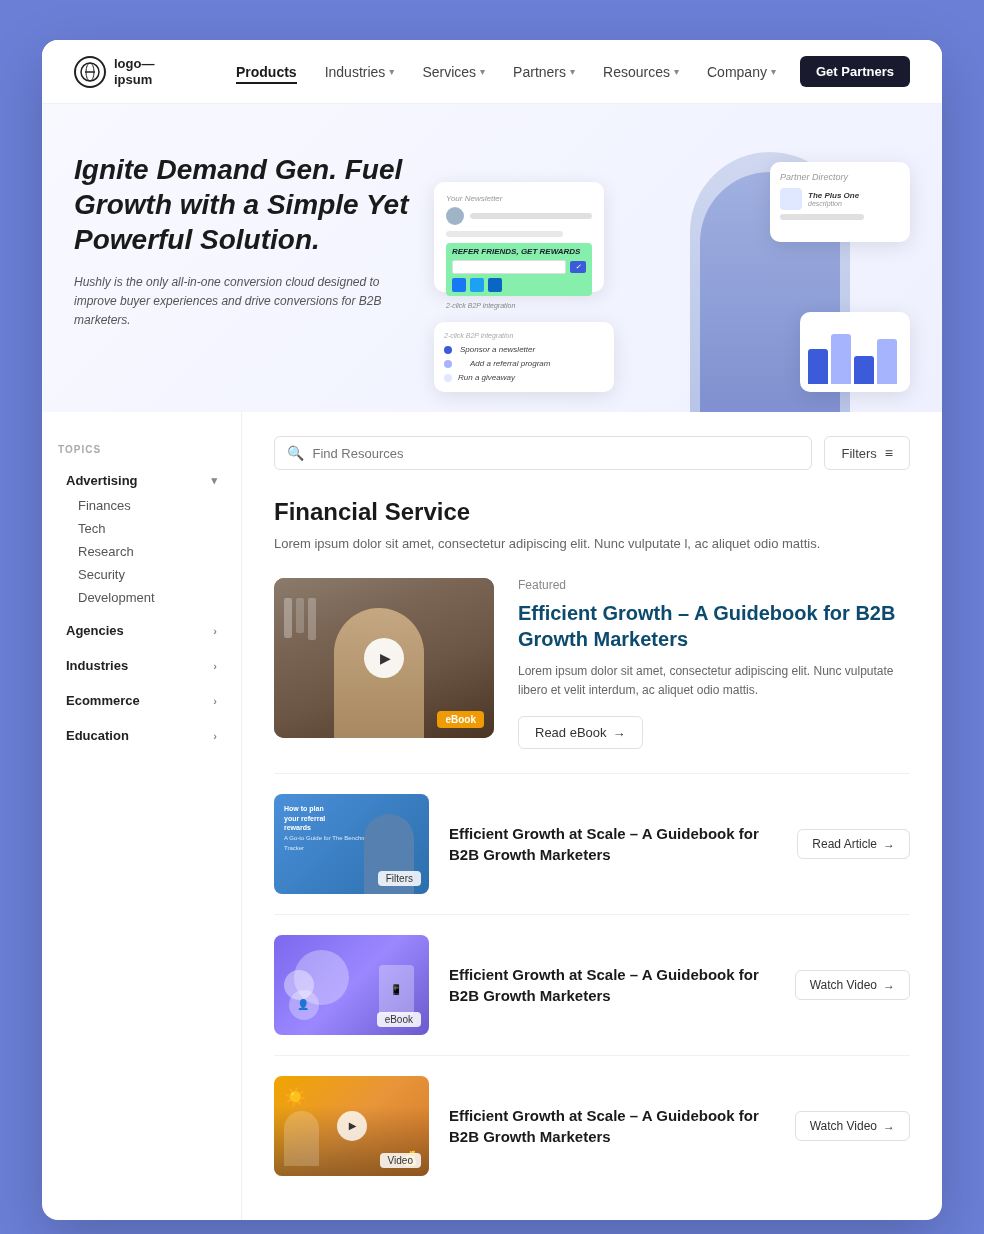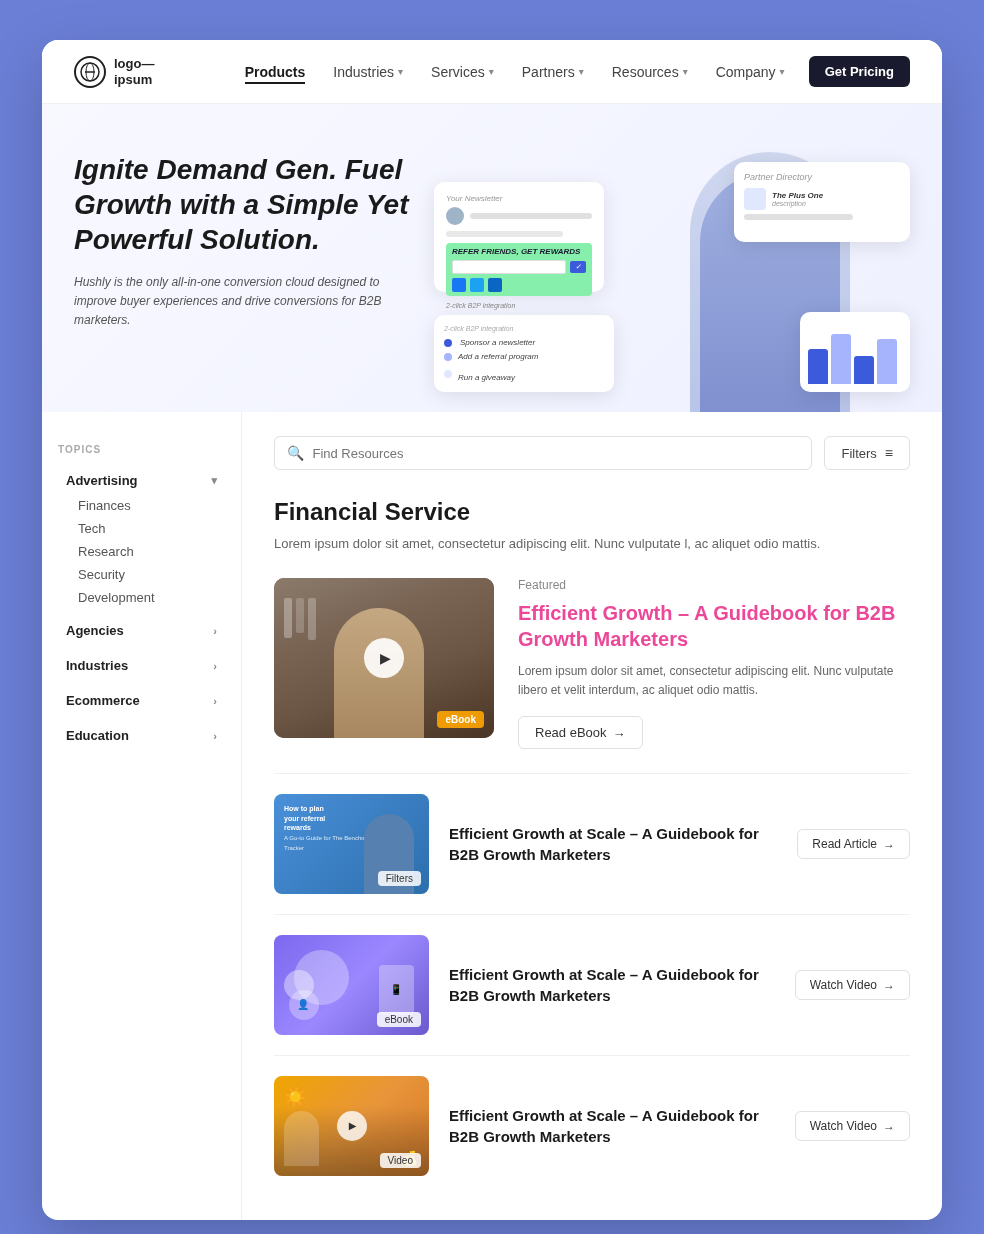--- a/index.html
+++ b/index.html
@@ -305,21 +305,21 @@
     .featured-info { flex: 1; }
     .featured-tag {
       font-size: 12px;
       color: #888;
       margin-bottom: 8px;
       display: block;
     }
     .featured-title {
       font-size: 20px;
       font-weight: 700;
-      color: #ec4899;
+      color: #0c4a6e;
       line-height: 1.3;
       margin-bottom: 10px;
     }
     .featured-desc {
       font-size: 12px;
       color: #666;
       line-height: 1.6;
       margin-bottom: 16px;
     }
     .read-btn {
@@ -465,21 +465,21 @@
       <a class="nav-link">
         <span>Resources</span>
         <span class="chevron">▾</span>
       </a>
       <a class="nav-link">
         <span>Company</span>
         <span class="chevron">▾</span>
       </a>
     </div>
 
-    <button class="get-pricing-btn">Get Pricing</button>
+    <button class="get-pricing-btn">Get Partners</button>
   </nav>
 
   <section class="hero">
     <div class="hero-text">
       <h1 class="hero-title">Ignite Demand Gen. Fuel Growth with a Simple Yet Powerful Solution.</h1>
       <p class="hero-desc">Hushly is the only all-in-one conversion cloud designed to improve buyer experiences and drive conversions for B2B marketers.</p>
     </div>
     <div class="hero-visuals">
 
       <div class="hero-person">
@@ -501,45 +501,45 @@
           </div>
           <div class="social-icons" style="margin-top:4px;">
             <div class="social-icon" style="background:#1877f2;"></div>
             <div class="social-icon" style="background:#1da1f2;"></div>
             <div class="social-icon" style="background:#0a66c2;"></div>
           </div>
         </div>
         <div style="font-size:7px;color:#888;">2-click B2P integration</div>
       </div>
 
-      <div class="hero-card hero-card-partner" style="top:10px;right:0;width:176px;padding:10px;">
+      <div class="hero-card hero-card-partner" style="top:10px;right:0;width:140px;padding:10px;">
         <div style="font-size:9px;color:#999;margin-bottom:6px;">Partner Directory</div>
         <div style="display:flex;align-items:center;gap:6px;margin-bottom:4px;">
           <div style="width:22px;height:22px;background:#e0e8ff;border-radius:4px;"></div>
           <div>
             <div style="font-size:8px;font-weight:700;color:#333;">The Plus One</div>
             <div style="font-size:7px;color:#999;">description</div>
           </div>
         </div>
         <div style="height:6px;background:#e0e0e0;border-radius:3px;width:70%;"></div>
       </div>
 
       <div class="hero-card" style="bottom:20px;left:0;width:180px;padding:10px;">
         <div style="font-size:7px;color:#aaa;margin-bottom:6px;">2-click B2P integration</div>
         <div style="display:flex;align-items:center;gap:8px;margin-bottom:5px;">
           <div style="width:8px;height:8px;background:#3b5bdb;border-radius:50%;"></div>
           <div style="font-size:8px;color:#444;">Sponsor a newsletter</div>
         </div>
-        <div style="display:flex;align-items:center;gap:6px;margin-bottom:5px;">
+        <div style="display:flex;align-items:center;gap:18px;margin-bottom:5px;">
           <div style="width:8px;height:8px;background:#a5b4fc;border-radius:50%;"></div>
           <div style="font-size:8px;color:#444;">Add a referral program</div>
         </div>
         <div style="display:flex;align-items:center;gap:6px;">
           <div style="width:8px;height:8px;background:#e0e7ff;border-radius:50%;"></div>
-          <div style="font-size:8px;color:#444;margin-top:7px;">Run a giveaway</div>
+          <div style="font-size:8px;color:#444;">Run a giveaway</div>
         </div>
       </div>
 
       <div class="hero-card hero-card-chart" style="bottom:20px;right:0;width:110px;height:80px;align-items:flex-end;gap:3px;">
         <div class="chart-bar" style="height:35px;"></div>
         <div class="chart-bar secondary" style="height:50px;"></div>
         <div class="chart-bar" style="height:28px;"></div>
         <div class="chart-bar secondary" style="height:45px;"></div>
       </div>
     </div>

